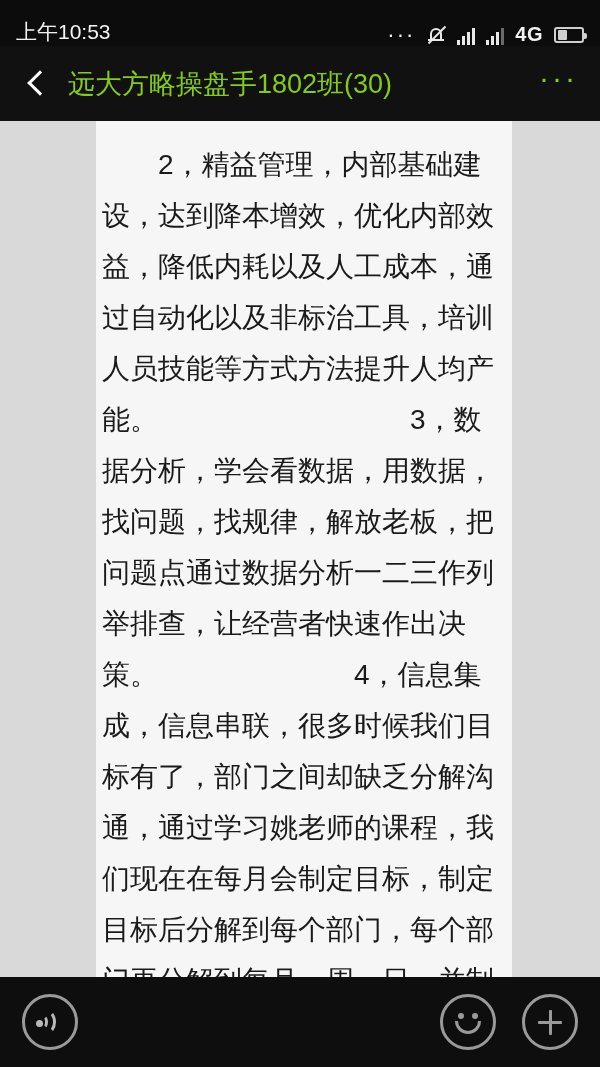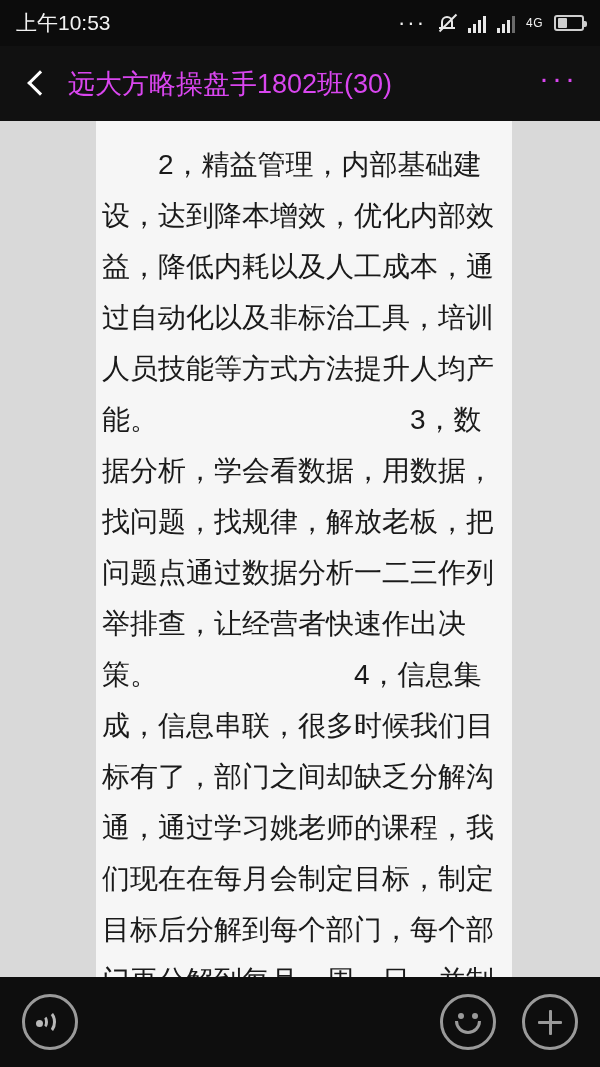--- a/index.html
+++ b/index.html
@@ -17,21 +17,21 @@
     background: #d9d9d9;
     overflow: hidden;
   }
 
   
   .statusbar {
     height: 46px;
     background: #0c0c0c;
     color: #f2f2f2;
     display: flex;
-    align-items: center;
+    align-items: flex-end;
     padding: 0 16px;
     font-size: 21px;
     gap: 8px;
   }
   .statusbar .clock { letter-spacing: 0px; }
   .statusbar .spacer { flex: 1; }
   .statusbar .icons {
     display: flex;
     align-items: center;
     gap: 11px;
@@ -54,42 +54,42 @@
     width: 24px; height: 2px; background: #e8e8e8;
     transform: rotate(-45deg);
   }
   .bars { display: flex; align-items: flex-end; gap: 2px; height: 20px; }
   .bars i { display: block; width: 3px; background: #e8e8e8; }
   .bars i:nth-child(1) { height: 5px; }
   .bars i:nth-child(2) { height: 9px; }
   .bars i:nth-child(3) { height: 13px; }
   .bars i:nth-child(4) { height: 17px; }
   .bars.dim i:nth-child(4) { background: #6a6a6a; }
-  .net-label { font-size: 12px; letter-spacing: 0.5px; }
+  .net-label { font-size: 20px; letter-spacing: 0.5px; font-weight: bold; }
   .battery {
     width: 30px; height: 16px;
     border: 2px solid #cfcfcf;
     border-radius: 3px;
     position: relative;
     display: flex; align-items: center;
   }
   .battery:after {
     content: ""; position: absolute; right: -5px; top: 4px;
     width: 3px; height: 6px; background: #cfcfcf; border-radius: 0 2px 2px 0;
   }
   .battery .fill { height: 10px; width: 9px; background: #cfcfcf; margin-left: 2px; border-radius: 1px;}
 
   
   .navbar {
     height: 75px;
     background: #111111;
     display: flex;
     align-items: center;
     padding: 0 22px;
-    color: #d946ef;
+    color: #84cc16;
   }
   .back-chevron {
     width: 30px; height: 30px;
     position: relative; flex: none; margin-right: 16px;
   }
   .back-chevron:before {
     content: "";
     position: absolute; left: 9px; top: 5px;
     width: 15px; height: 15px;
     border-left: 3px solid #fff;

